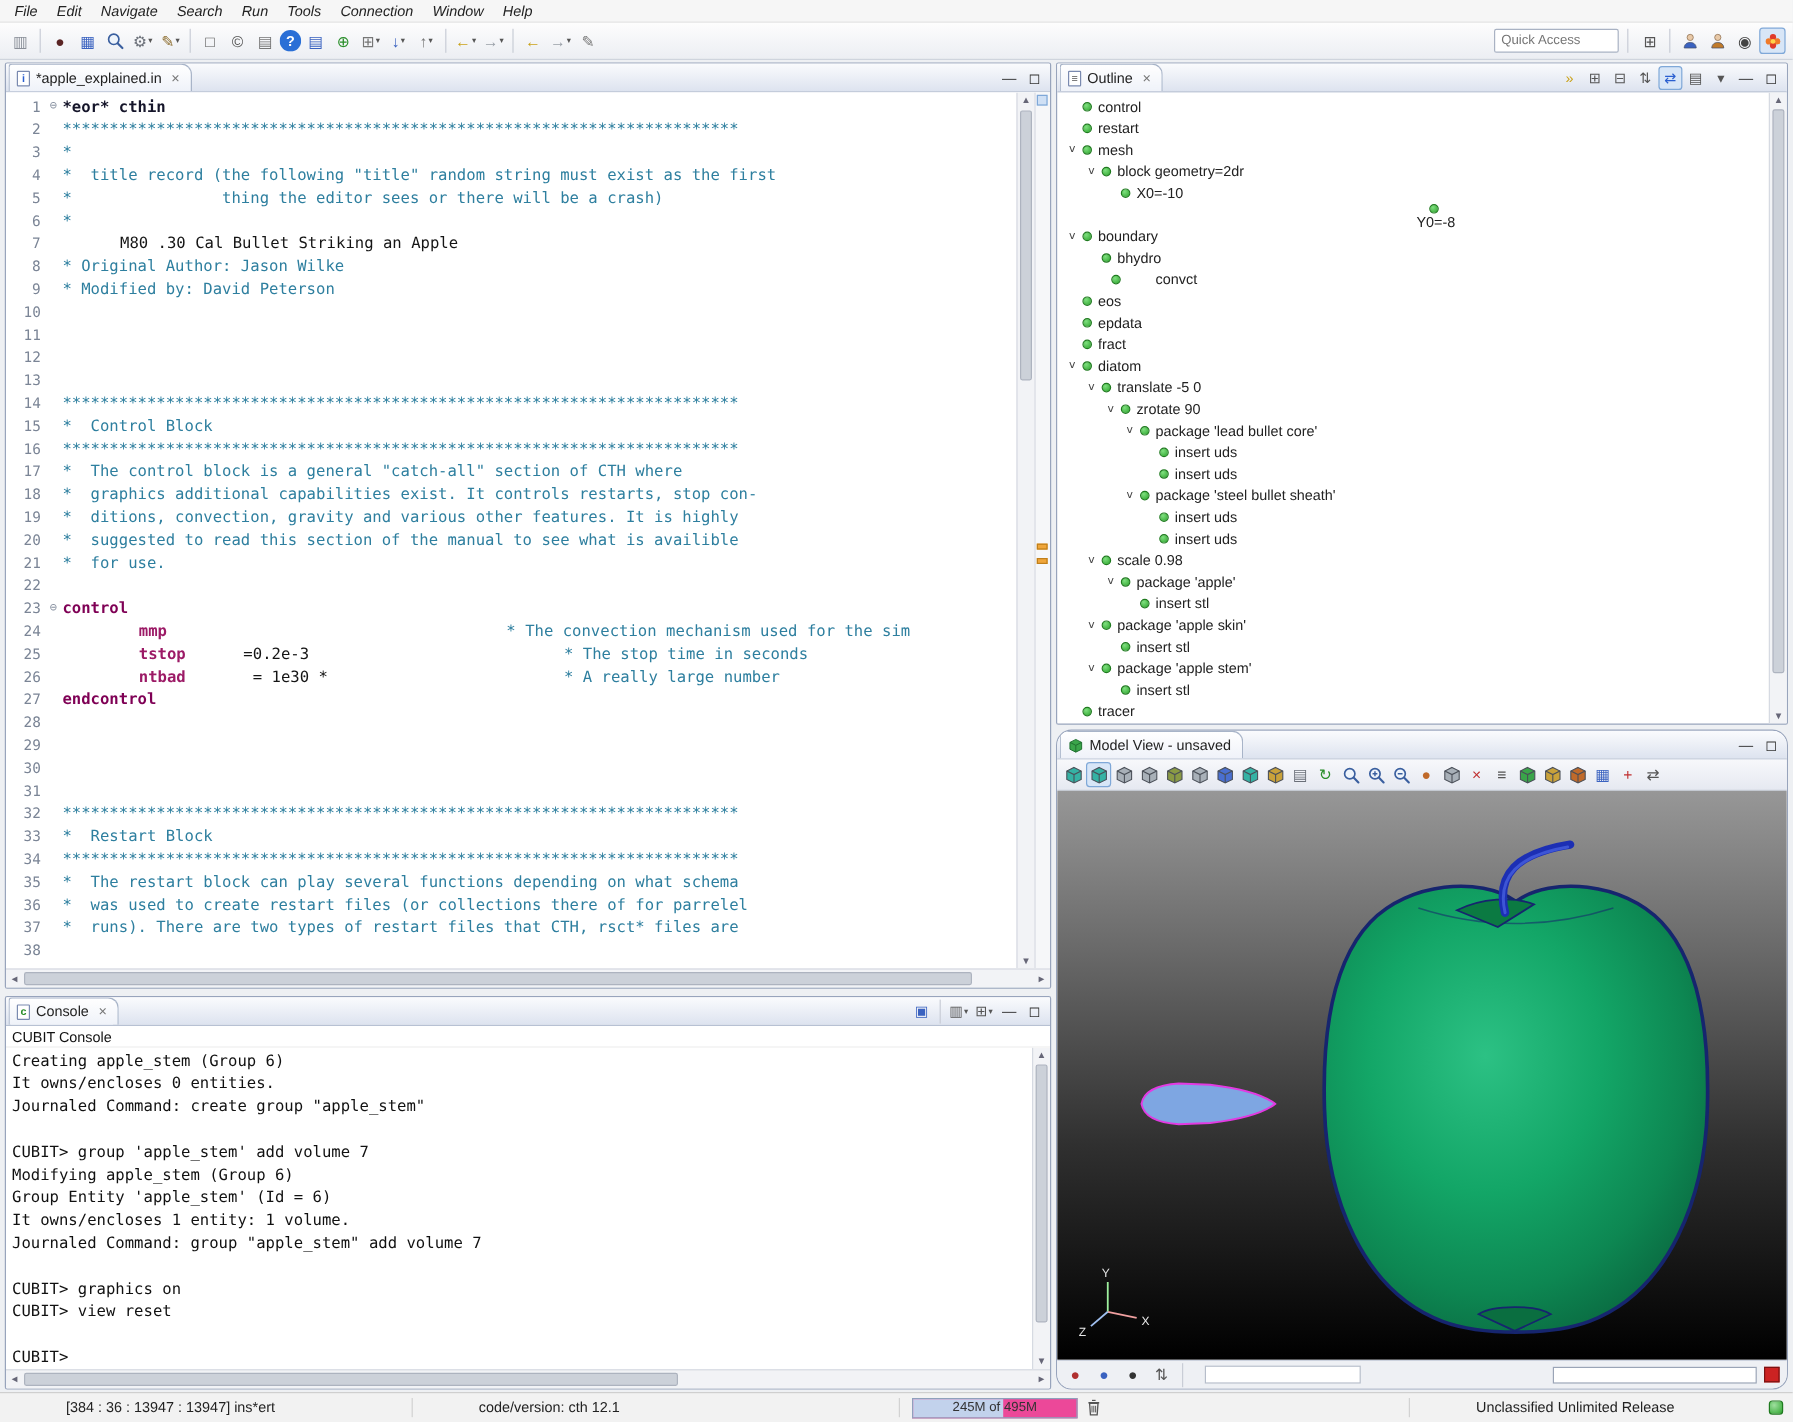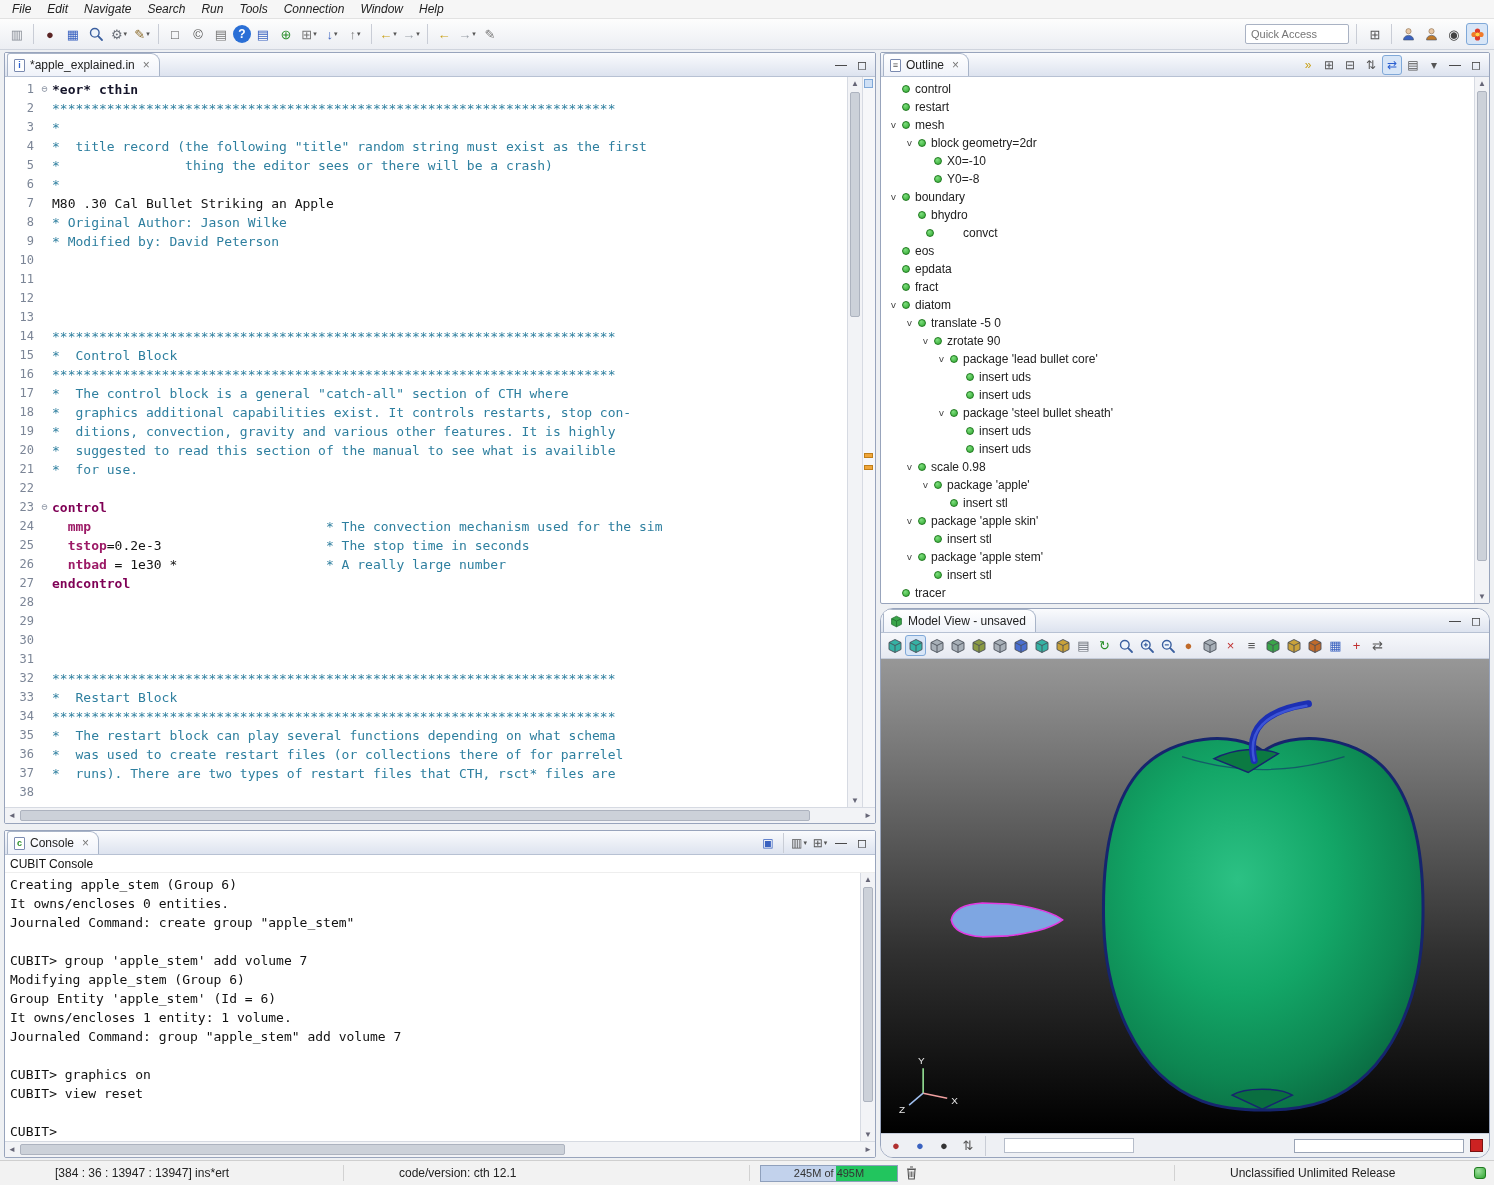--- a/index.html
+++ b/index.html
@@ -44,21 +44,21 @@
   #editor-panel{left:4px;top:52px;width:872px;height:772px;}
   .ed-body{flex:1;display:flex;overflow:hidden;background:#fff;}
   .ed-lines{flex:1;overflow:hidden;padding-top:3px;}
   .ed-line{display:flex;height:19px;line-height:19px;font-family:"DejaVu Sans Mono",monospace;font-size:13px;}
   .ed-num{width:32px;text-align:right;color:#7b8596;padding-right:3px;font-size:12px;flex:0 0 auto;}
   .ed-fold{width:15px;color:#8a93a2;font-size:10px;text-align:center;flex:0 0 auto;line-height:18px;}
   .ed-text{white-space:pre;}
   .tok-cm{color:#2e7f9f;}
   .tok-kw{color:#7f0055;font-weight:bold;}
   .tok-var{color:#9c1a66;font-weight:bold;}
-  .tok-pl{color:#151515;}
+  .tok-pl{color:#151515;margin-left:48px;}
   .tok-hdr{color:#15152a;font-weight:bold;}
   
   .vscroll{width:15px;background:#f2f3f6;border-left:1px solid #d6dae2;position:relative;flex:0 0 auto;}
   .vthumb{position:absolute;left:2px;right:2px;background:#ccd1d9;border:1px solid #adb3bf;border-radius:2px;}
   .sarrow{position:absolute;left:0;right:0;height:13px;color:#667;font-size:8px;text-align:center;line-height:13px;}
   .sarrow.down{bottom:0;}
   .oruler{width:13px;background:#f6f7f9;border-left:1px solid #d6dae2;position:relative;flex:0 0 auto;}
   .ostatus{position:absolute;top:2px;left:1px;width:9px;height:9px;background:#cfe0f5;border:1px solid #7fa8d8;}
   .omark{position:absolute;left:1px;width:9px;height:5px;background:#f0a63a;border:1px solid #c07f1a;}
   .hscroll{height:16px;background:#f2f3f6;border-top:1px solid #d6dae2;position:relative;flex:0 0 auto;}
@@ -92,21 +92,21 @@
   .mv-bottom{height:24px;background:#eef0f4;border-top:1px solid #c4cbd9;display:flex;
     align-items:center;padding:0 4px;gap:2px;flex:0 0 auto;}
   .mv-track{width:170px;height:14px;border:1px solid #9aa4b6;background:#fff;margin-left:auto;margin-right:4px;}
   .mv-stop{width:13px;height:13px;background:#cc2222;border:1px solid #7a1212;margin-right:2px;}
   .mv-field{width:130px;height:15px;border:1px solid #b6bdca;background:#fff;margin-left:12px;}
   
   .statusbar{position:absolute;left:0;top:1160px;width:1494px;height:25px;background:#f2f2f2;
     border-top:1px solid #cfcfcf;display:flex;align-items:center;font-size:12px;color:#222;}
   .sb-cell{padding:0 10px;white-space:nowrap;margin-left:45px;}
   .sb-sep{width:1px;height:16px;background:#d2d2d2;}
-  .mem{width:138px;height:17px;border:1px solid #8fa0bc;background:#22c55e;position:relative;
+  .mem{width:138px;height:17px;border:1px solid #8fa0bc;background:#ec4899;position:relative;
     display:flex;align-items:center;justify-content:center;font-size:11px;color:#333;}
   .mem-fill{position:absolute;left:0;top:0;bottom:0;width:55%;background:#c2d2ec;}
   .mem-text{position:relative;z-index:1;}
   .sb-flex{flex:1;}
   .status-dot{width:12px;height:12px;border-radius:3px;background:radial-gradient(circle at 35% 30%,#9fe09f,#2fa52f);
     border:1px solid #1f7a1f;margin:0 8px 0 4px;}
 </style>
 </head>
 <body>
 
@@ -494,21 +494,21 @@
         <div class="o-row" style="padding-left: 22px;">
           <span class="o-chev">v</span>
           <span class="o-dot"></span>
           <span>block geometry=2dr</span>
         </div>
         <div class="o-row" style="padding-left: 38px;">
           <span class="o-chev"></span>
           <span class="o-dot"></span>
           <span>X0=-10</span>
         </div>
-        <div class="o-row" style="padding-left: 38px;">
+        <div class="o-row" style="padding-left: 38px; flex-direction: column;">
           <span class="o-chev"></span>
           <span class="o-dot"></span>
           <span>Y0=-8</span>
         </div>
         <div class="o-row" style="padding-left: 6px;">
           <span class="o-chev">v</span>
           <span class="o-dot"></span>
           <span>boundary</span>
         </div>
         <div class="o-row" style="padding-left: 22px;">

